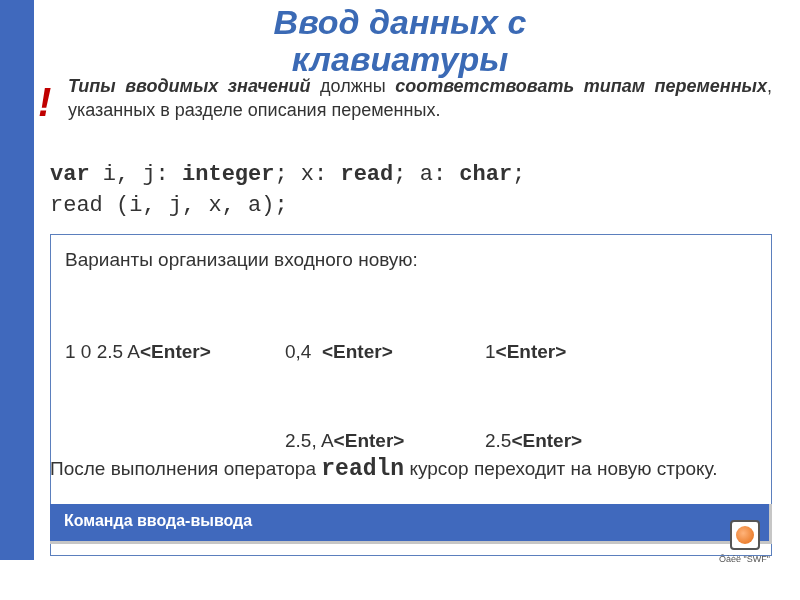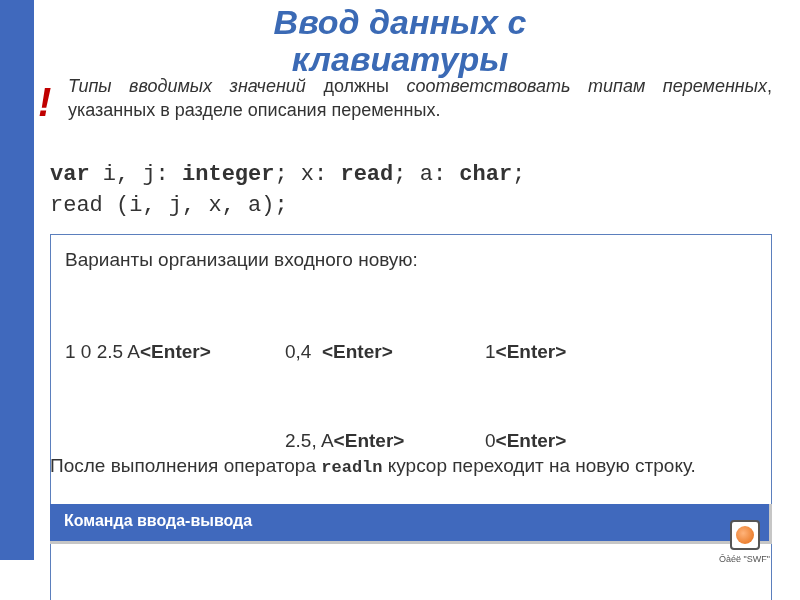--- a/index.html
+++ b/index.html
@@ -2,34 +2,34 @@
 <html><head>
 <meta charset="utf-8">
 <style>
   * { margin: 0; padding: 0; box-sizing: border-box; }
   body { width: 800px; height: 600px; overflow: hidden; background: #fff; font-family: Arial, sans-serif; position: relative; }
   .slide { width: 800px; height: 600px; position: relative; }
   .sidebar { position: absolute; left: 0; top: 0; width: 34px; height: 560px; background: #4069bd; }
   .title { position: absolute; top: 0; left: 0; right: 0; text-align: center; font-size: 34px; font-weight: bold; color: #3b6ab5; font-style: italic; line-height: 1.1; padding-top: 4px; white-space: pre-line; }
   .excl { position: absolute; left: 38px; top: 80px; font-size: 40px; font-weight: bold; color: #c00000; font-style: italic; }
   .note { position: absolute; left: 68px; top: 74px; right: 28px; font-size: 18px; color: #333; line-height: 1.35; text-align: justify; font-style: italic; }
-  .note .bi { font-weight: normal; font-style: italic; margin-top: 35px; }
+  .note .bi { font-weight: bold; font-style: italic; margin-top: 35px; }
   .note .reg { font-style: normal; }
   .code { position: absolute; left: 50px; top: 160px; right: 28px; font-family: "Courier New", monospace; font-size: 22px; color: #333; line-height: 1.4; }
   .code .kw { font-weight: bold; }
   .box { position: absolute; left: 50px; top: 234px; right: 28px; border: 1px solid #5b7fbd; padding: 10px 14px 12px 14px; font-size: 19px; color: #333; line-height: 1.55; }
   .box-title { font-family: Arial, sans-serif; margin-bottom: 4px; }
   .opts { display: flex; }
   .opt-col { white-space: pre; font-family: Arial, sans-serif; }
   .col1 { width: 220px; }
   .col2 { width: 200px; }
   .col3 { width: 140px; }
   .bold { font-weight: bold; }
   .after { position: absolute; left: 50px; top: 452px; right: 28px; font-size: 19px; color: #333; line-height: 1.5; }
-  .after .mono { font-family: "Courier New", monospace; font-weight: bold; font-size: 17px; text-align: center; }
+  .after .mono { font-family: "Courier New", monospace; font-weight: bold; font-size: 23px; text-align: center; }
   .footer { position: absolute; left: 50px; right: 28px; bottom: 56px; height: 40px; background: #4069bd; color: #fff; font-size: 16px; font-weight: bold; padding-left: 14px; line-height: 34px; border-right: 3px solid #c6c6c6; border-bottom: 3px solid #c6c6c6; }
   .swf-icon { position: absolute; right: 40px; bottom: 50px; width: 30px; height: 30px; border: 2px solid #555; border-radius: 4px; background: #fff; display: flex; align-items: center; justify-content: center; }
   .swf-icon::after { content: ''; width: 18px; height: 18px; border-radius: 50%; background: radial-gradient(circle at 40% 40%, #ffb37a, #e36b12); }
   .swf-label { position: absolute; right: 30px; bottom: 36px; font-size: 9px; color: #555; }
 </style>
 </head>
 <body>
 
 <div class="slide">
   <div class="sidebar"></div>
@@ -55,21 +55,20 @@
     <div class="opts">
       <div class="opt-col col1">
         <div><span>1 0 2.5 A</span><span class="bold">&lt;Enter&gt;</span></div>
       </div>
       <div class="opt-col col2">
         <div><span>0,4  </span><span class="bold">&lt;Enter&gt;</span></div>
         <div><span>2.5, A</span><span class="bold">&lt;Enter&gt;</span></div>
       </div>
       <div class="opt-col col3">
         <div><span>1</span><span class="bold">&lt;Enter&gt;</span></div>
-        <div><span>0</span><span class="bold">&lt;Enter&gt;</span></div>
         <div><span>2.5</span><span class="bold">&lt;Enter&gt;</span></div>
         
       </div>
     </div>
   </div>
 
   <div class="after">
     <span>После выполнения оператора  </span><span class="mono">readln</span><span>  курсор переходит на новую строку.</span>
   </div>
 

